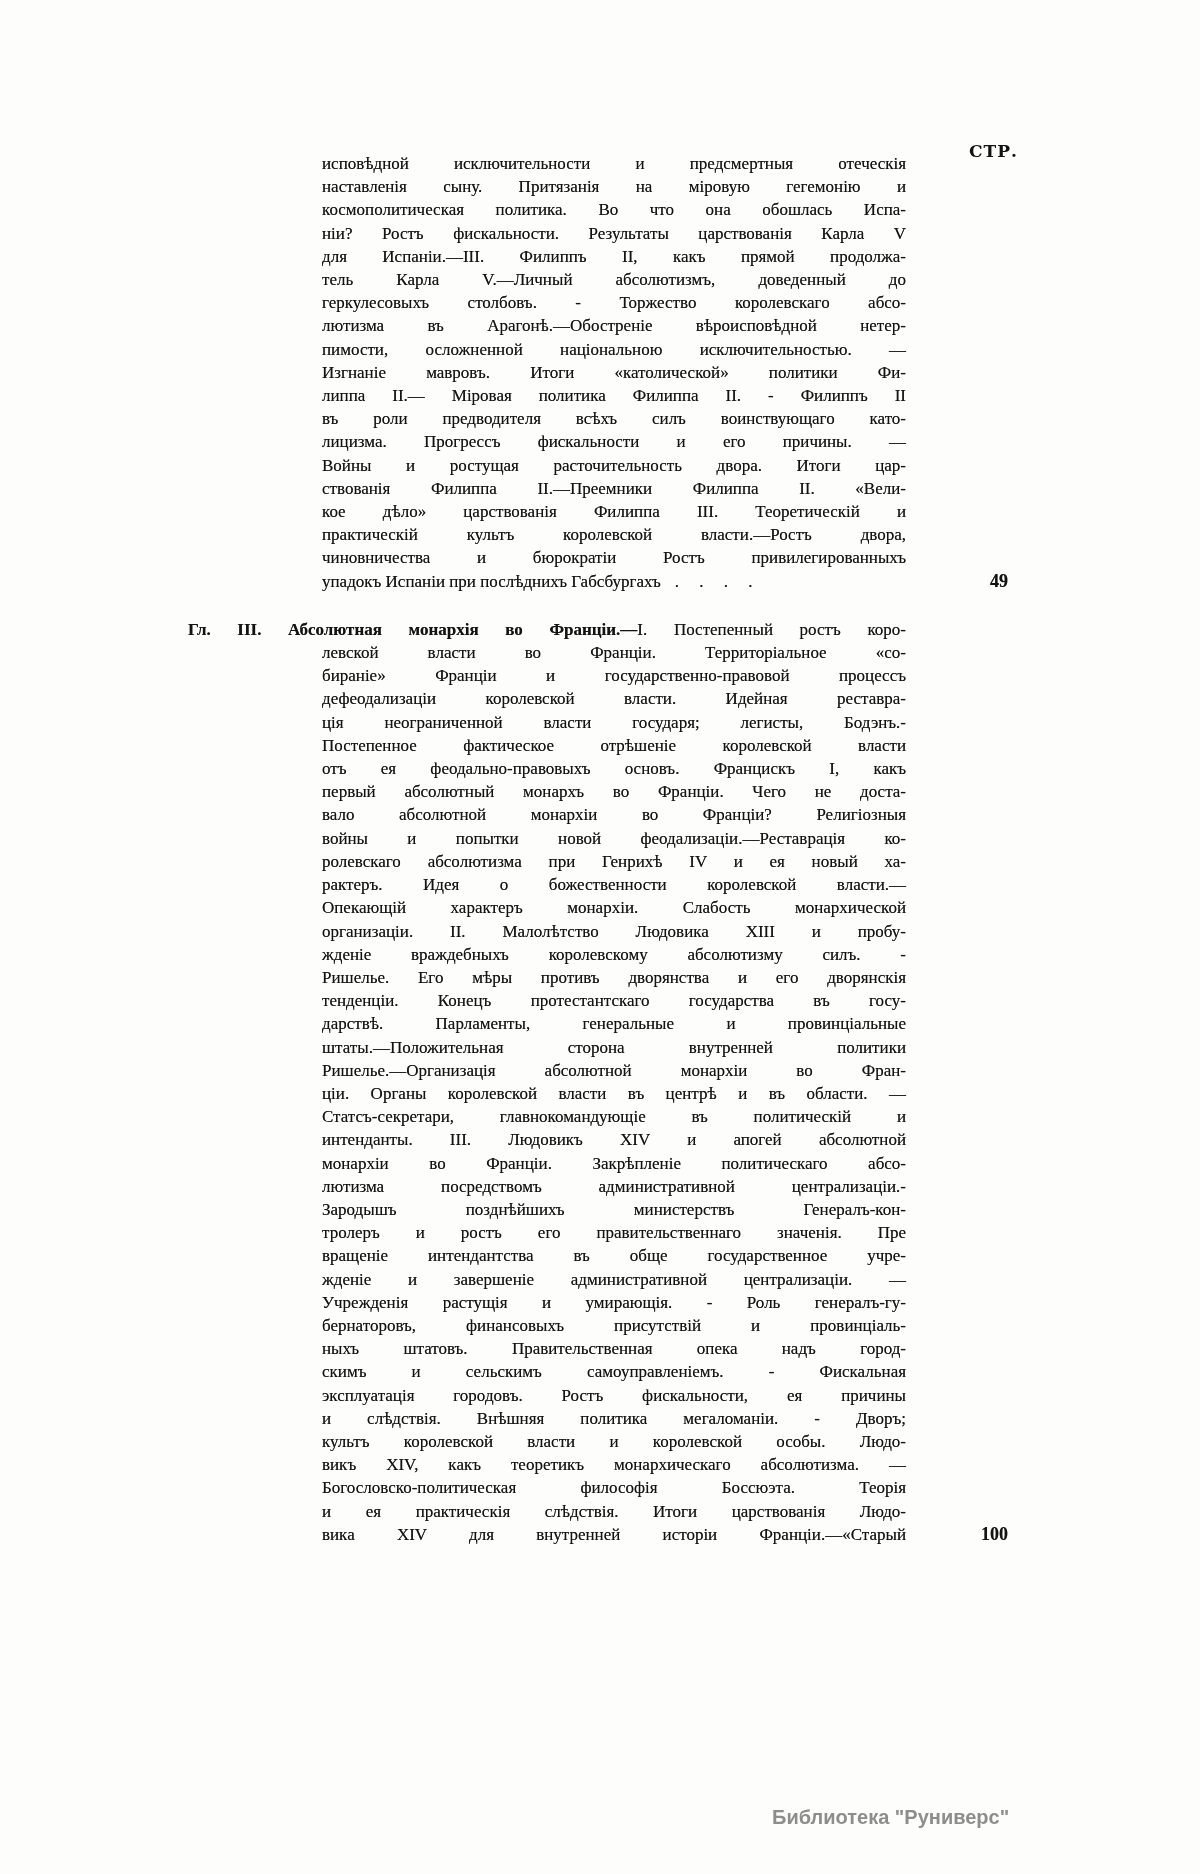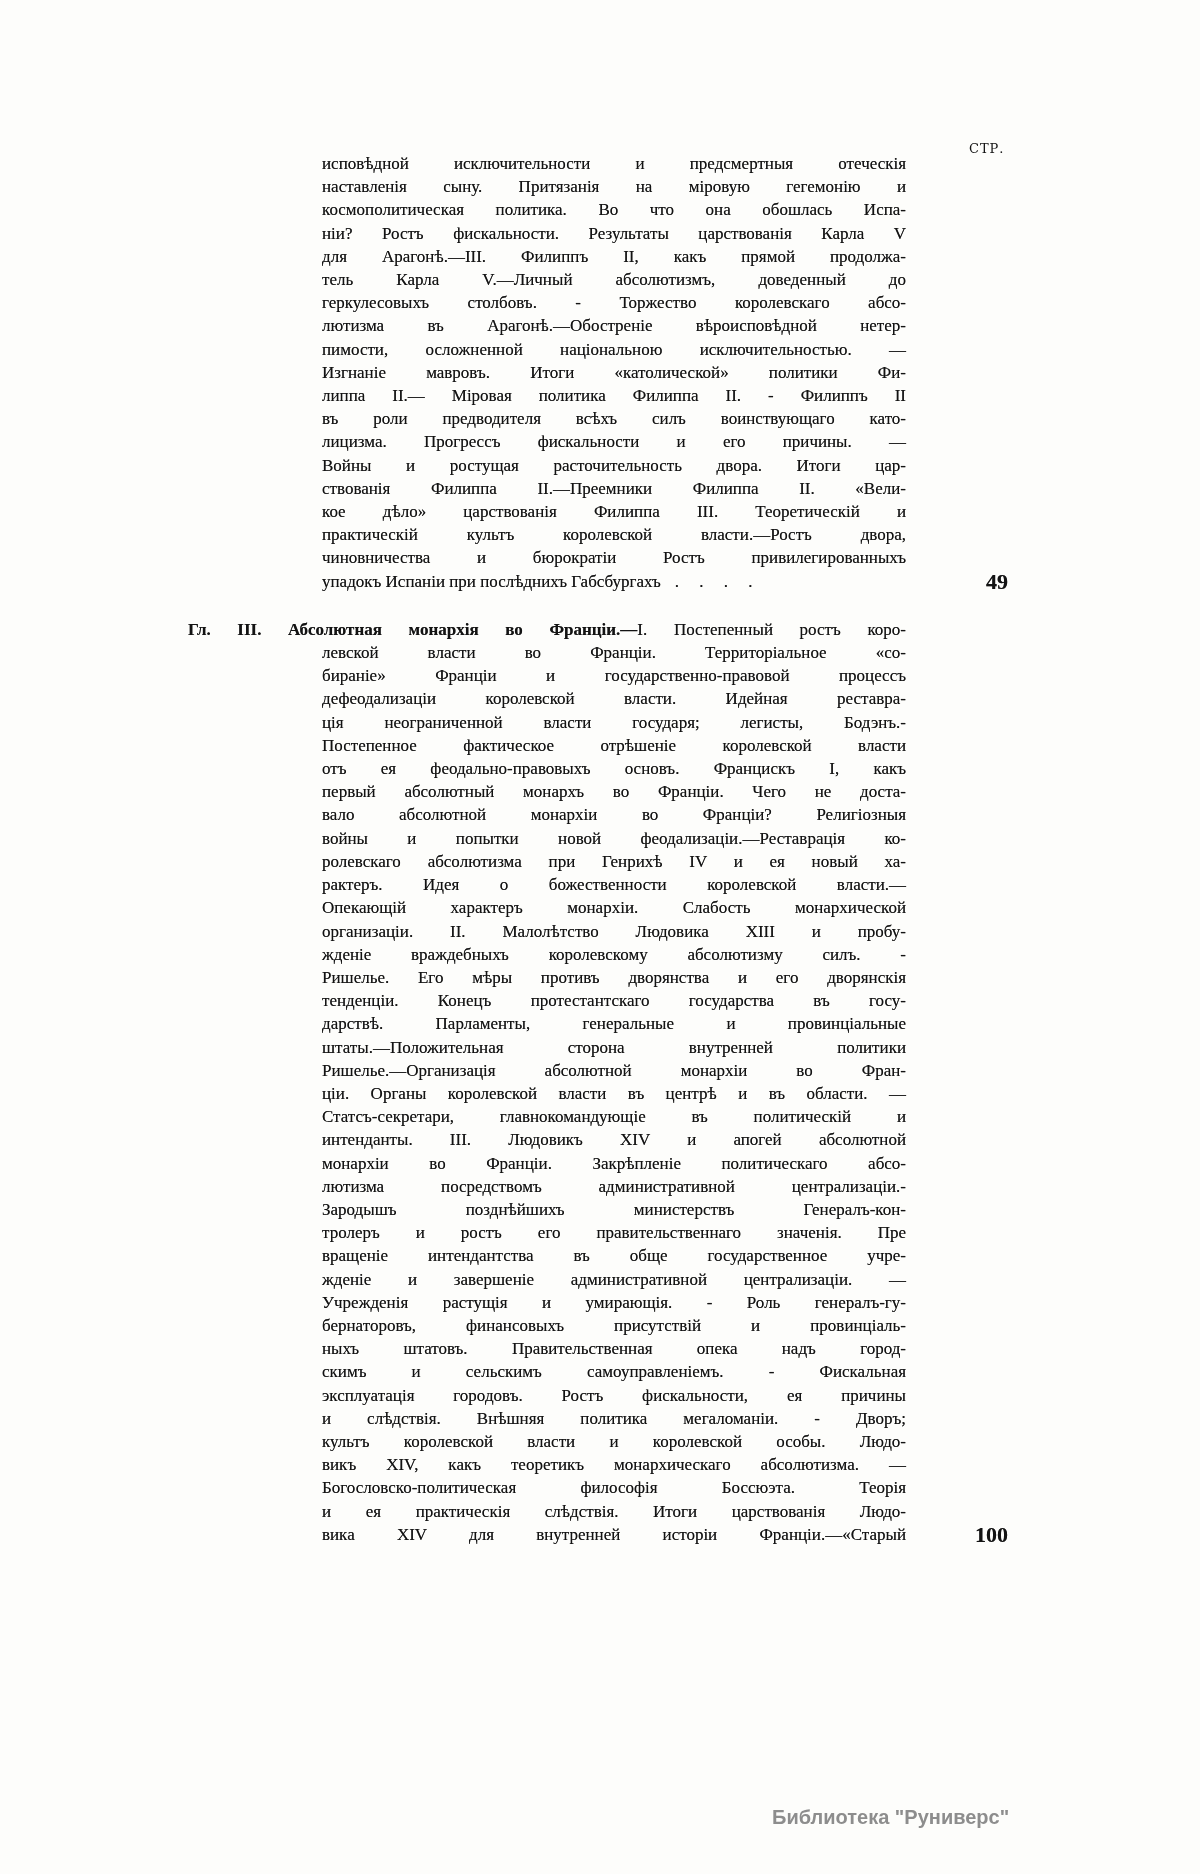--- a/index.html
+++ b/index.html
@@ -7,60 +7,60 @@
     position:relative;
     width:1200px;height:1874px;
     margin:0 auto;
     background:#fdfdfb;
     color:#131313;
     font-family:"DejaVu Serif","Liberation Serif",serif;
     overflow:hidden;
   }
   .page-header-label{
     position:absolute;left:969px;top:141px;
-    font-size:13px;font-weight:normal;letter-spacing:1px;
+    font-size:17px;font-weight:bold;letter-spacing:1px;
   }
   .toc{position:absolute;left:0;top:152px;width:1200px;}
   .entry{position:relative;font-family:Liberation Serif, serif;}
   .entry + .entry{margin-top:25px;}
   .line{
     margin-left:322px;width:584px;
     font-size:17px;line-height:23.2px;
     text-align:justify;text-align-last:justify;
     text-shadow:0 0 0.5px rgba(10,10,10,0.6);
     white-space:normal;
   }
   .head-line{margin-left:188px;width:718px;}
   .chapter-label,.head-title{font-weight:bold;}
   .last-line{text-align:left;text-align-last:left;}
   .dots{margin-left:14px;word-spacing:14px;letter-spacing:1px;}
   .page-num{
     position:absolute;bottom:0;left:958px;width:50px;
-    text-align:right;font-size:22px;font-weight:bold;line-height:23.2px;
+    text-align:right;font-size:18px;font-weight:bold;line-height:23.2px;
     text-shadow:0 0 0.5px rgba(10,10,10,0.6);
   }
   .footer-watermark{
     position:absolute;left:772px;top:1806px;
     font-family:"Liberation Sans","DejaVu Sans",sans-serif;
     font-size:20px;font-weight:bold;color:#8d8d8d;
   }
 </style>
 </head>
 <body>
 
 <div class="page">
   <div class="page-header-label">СТР.</div>
 
   <main class="toc" id="toc">
       <section class="entry">
         <div class="line body-line">исповѣдной исключительности и предсмертныя отеческія</div>
         <div class="line body-line">наставленія сыну.  Притязанія на міровую гегемонію и</div>
         <div class="line body-line">космополитическая политика.  Во что она обошлась Испа-</div>
         <div class="line body-line">ніи? Ростъ фискальности. Результаты царствованія Карла V</div>
-        <div class="line body-line">для Арагонѣ.—III. Филиппъ II, какъ прямой продолжа-</div>
+        <div class="line body-line">для Испаніи.—III. Филиппъ II, какъ прямой продолжа-</div>
         <div class="line body-line">тель Карла V.—Личный абсолютизмъ, доведенный до</div>
         <div class="line body-line">геркулесовыхъ столбовъ. - Торжество королевскаго абсо-</div>
         <div class="line body-line">лютизма въ Арагонѣ.—Обостреніе вѣроисповѣдной нетер-</div>
         <div class="line body-line">пимости, осложненной національною исключительностью. —</div>
         <div class="line body-line">Изгнаніе мавровъ.  Итоги «католической» политики Фи-</div>
         <div class="line body-line">липпа II.— Міровая политика Филиппа II. - Филиппъ II</div>
         <div class="line body-line">въ роли предводителя всѣхъ силъ воинствующаго като-</div>
         <div class="line body-line">лицизма.  Прогрессъ фискальности и его причины. —</div>
         <div class="line body-line">Войны и ростущая расточительность двора.  Итоги цар-</div>
         <div class="line body-line">ствованія Филиппа II.—Преемники Филиппа II.  «Вели-</div>

